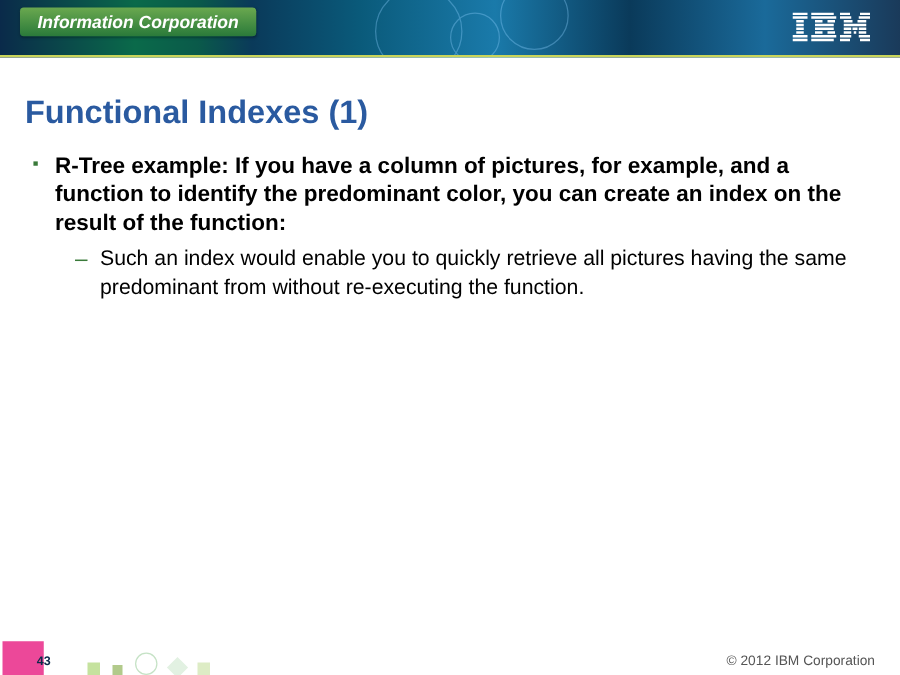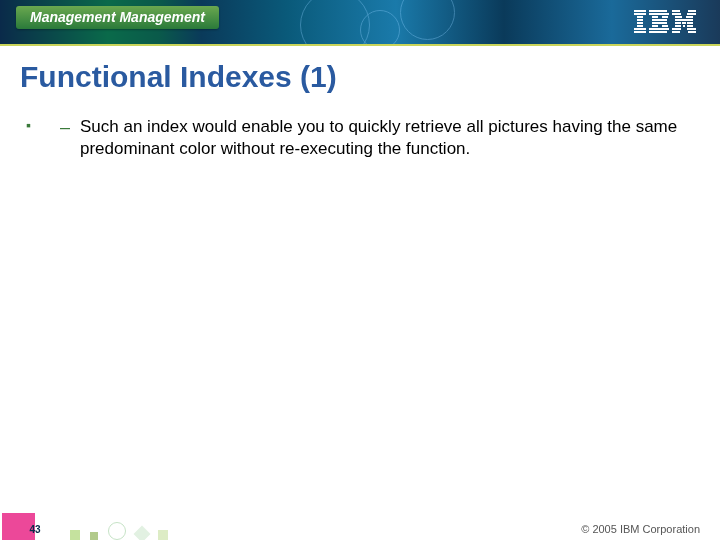--- a/index.html
+++ b/index.html
@@ -29,22 +29,22 @@
   }
   .ibm-logo {
     position: absolute; right: 24px; top: 10px;
     display: flex; gap: 2px;
   }
   .decor-circles{ position:absolute; left:300px; top:-10px; opacity:.35;}
   .decor-circles span{ position:absolute; border:1px solid #8fd0ff; border-radius:50%;}
 
   
   .title {
-    color: #2a5aa0; font-weight: bold; font-size: 30px;
-    padding: 14px 20px 6px 20px;
+    color: #2a5aa0; font-weight: bold; font-size: 26px;
+    padding: 28px 20px 6px 20px;
   }
 
   
   .content { padding: 10px 26px 0 26px; }
   .bullet-list { list-style: none; }
   .bullet-list > li {
     position: relative; padding-left: 18px;
     font-size: 18px; font-weight: bold; color: #000;
     margin-bottom: 20px; line-height: 1.28;
   }
@@ -86,21 +86,21 @@
 <body>
 
 <div class="slide">
 
   <div class="header-banner">
     <div class="decor-circles">
       <span style="width:70px;height:70px;left:0;top:0;"></span>
       <span style="width:40px;height:40px;left:60px;top:20px;"></span>
       <span style="width:55px;height:55px;left:100px;top:-5px;"></span>
     </div>
-    <div class="info-badge">Management Management</div>
+    <div class="info-badge">Information Corporation</div>
     <div class="ibm-logo">
       <svg width="62" height="24" viewBox="0 0 62 24">
         <g fill="#fff">
           <rect x="0" y="0" width="12" height="2"></rect>
             <rect x="0" y="3" width="12" height="2"></rect>
           <rect x="3" y="6" width="6" height="2"></rect>
             <rect x="3" y="9" width="6" height="2"></rect>
           <rect x="3" y="12" width="6" height="2"></rect>
             <rect x="3" y="15" width="6" height="2"></rect>
           <rect x="0" y="18" width="12" height="2"></rect>
@@ -137,34 +137,35 @@
         </g>
       </svg>
     </div>
   </div>
 
   <div class="title">Functional Indexes (1)</div>
 
   <div class="content">
     <ul class="bullet-list">
       <li>
+        <span>R-Tree example: If you have a column of pictures, for example, and a function to identify the predominant color, you can create an index on the result of the function:</span>
         <ul class="sub-list">
           <li>
-            <span>Such an index would enable you to quickly retrieve all pictures having the same predominant color without re-executing the function.</span>
+            <span>Such an index would enable you to quickly retrieve all pictures having the same predominant from without re-executing the function.</span>
           </li>
         </ul>
       </li>
     </ul>
   </div>
 
   <div class="footer">
     <div class="page-num">43</div>
     <div class="footer-decor">
       <div class="sq"></div>
         <div class="sq" style="background:#7fa83f;width:8px;height:8px;"></div>
       <div class="circ"></div>
         <div class="diamond"></div>
       <div class="sq" style="background:#c8e0a0;"></div>
     </div>
-    <div class="copyright">© 2005 IBM Corporation</div>
+    <div class="copyright">© 2012 IBM Corporation</div>
   </div>
 
 </div>
 
 </body></html>

